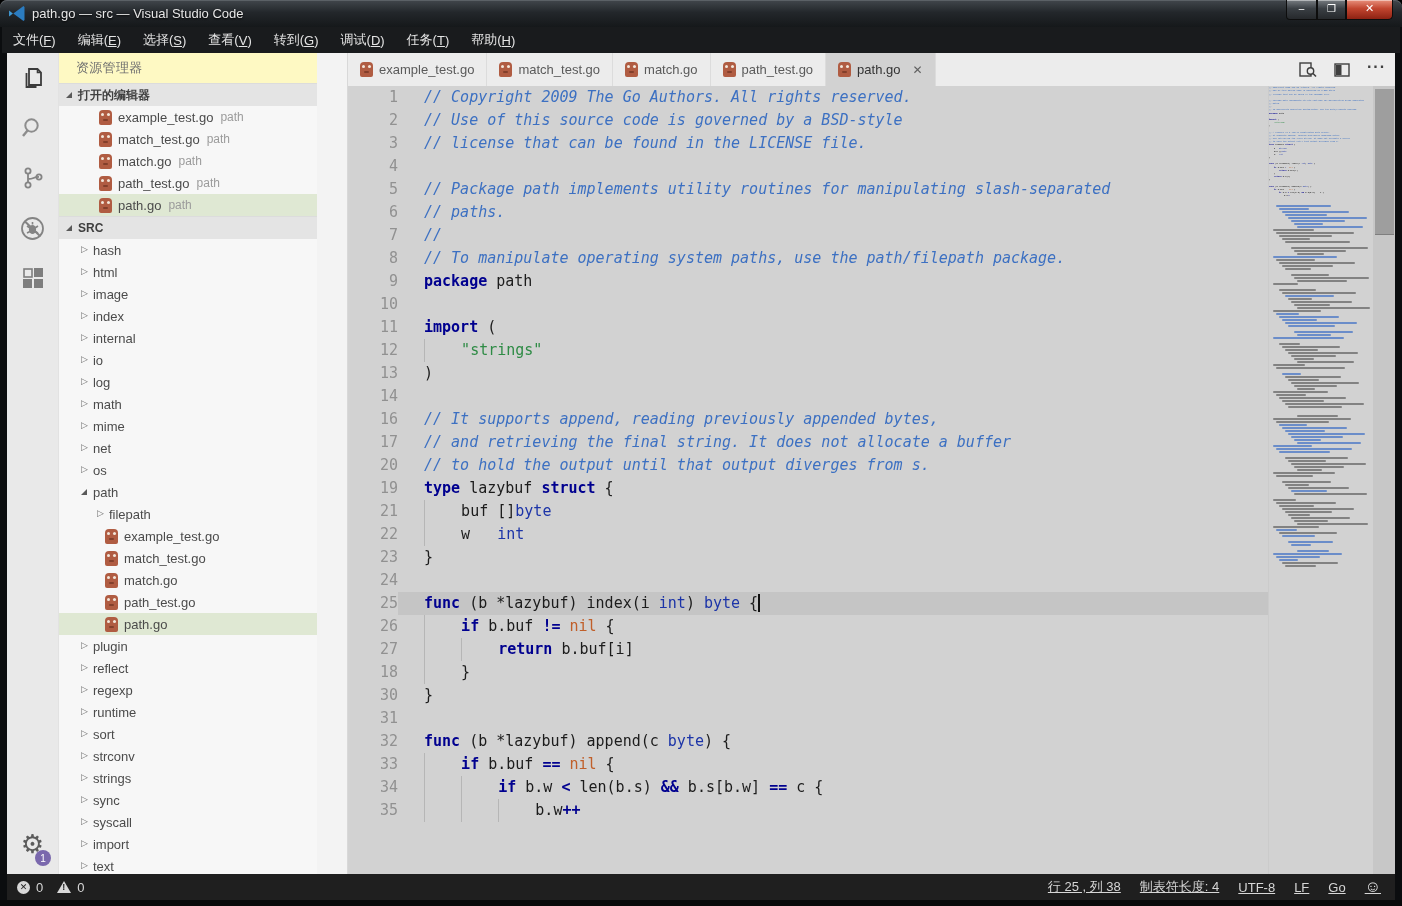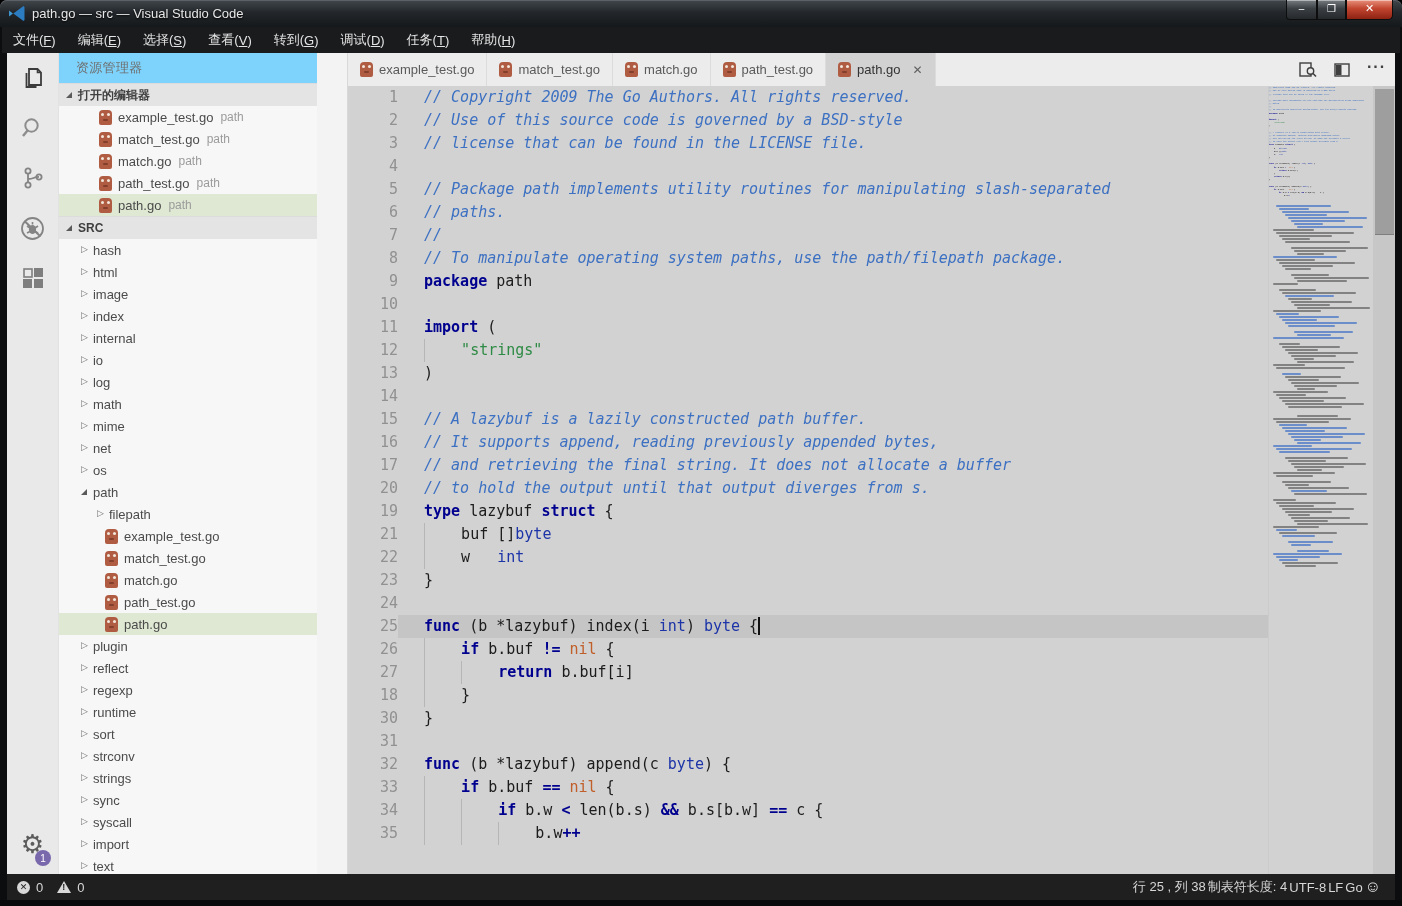--- a/index.html
+++ b/index.html
@@ -31,21 +31,21 @@
   
   .activitybar{position:absolute;left:0;top:0;width:51px;height:821px;background:#e9e9e9;border-right:1px solid #e2e2e2;}
   .ab-item{width:51px;height:50px;display:flex;align-items:center;justify-content:center;}
   .ab-item svg{display:block;}
   .ab-gear{position:absolute;left:0;bottom:8px;width:51px;height:44px;display:flex;align-items:center;justify-content:center;}
   .gear-glyph{font-size:26px;color:#5c5c5c;line-height:1;}
   .gear-badge{position:absolute;right:7px;bottom:0px;width:16px;height:16px;border-radius:50%;background:#7a68ad;
     color:#fff;font-size:10px;display:flex;align-items:center;justify-content:center;}
 
   
-  .sidebar{position:absolute;left:52px;top:0;width:258px;height:821px;background:#7dd3fc;}
+  .sidebar{position:absolute;left:52px;top:0;width:258px;height:821px;background:#fef9c3;}
   .sb-title{height:30px;display:flex;align-items:center;padding-left:17px;font-size:13px;color:#6f6f6f;letter-spacing:.3px;}
   .sb-section{height:22px;display:flex;align-items:center;background:#e4e4e4;border-top:1px solid #dcdcdc;
     font-size:12px;font-weight:600;color:#3f3f3f;padding-left:7px;}
   .rowlist{background:#f7f7f7;}
   .sb-row{height:22px;display:flex;align-items:center;font-size:13px;color:#4b4b4b;white-space:nowrap;}
   .sb-row.selected{background:#dfe8d3;}
   .sb-row .detail{color:#9b9b9b;font-size:12px;margin-left:7px;}
   .arrow-exp{width:0;height:0;border-bottom:6px solid #5a5a5a;border-left:6px solid transparent;margin-right:6px;}
   .arrow-col{color:#6e6e6e;font-size:9px;margin-right:5px;transform:translateY(-1px);}
   .go-icon{position:relative;width:13px;height:15px;background:#b05c42;border-radius:4px 4px 2px 2px;display:inline-block;
@@ -87,21 +87,21 @@
   .mini-clone .mline{white-space:pre;height:23px;}
   .mini-extra{position:absolute;left:4px;top:116px;right:6px;}
   .mini-bar{height:2px;margin-bottom:1px;border-radius:1px;}
   .scrollbar{position:absolute;top:33px;right:0;width:23px;bottom:0;background:#c7c7c7;}
   .scroll-thumb{position:absolute;left:2px;right:2px;top:3px;height:145px;background:#9e9e9e;border-bottom:1px solid #7e7e7e;}
 
   
   .statusbar{position:absolute;left:7px;top:874px;width:1388px;height:26px;background:#1f1f1f;color:#d6d6d6;
     font-size:13px;display:flex;align-items:center;justify-content:space-between;padding:0 0;}
   .sb-left{display:flex;align-items:center;gap:6px;padding-left:10px;}
-  .sb-right{display:flex;align-items:center;gap:2px;padding-right:14px;}
+  .sb-right{display:flex;align-items:center;gap:19px;padding-right:14px;text-decoration:underline;}
   .err-icon{width:13px;height:13px;border-radius:50%;background:#d8d8d8;color:#1f1f1f;font-size:9px;font-weight:bold;
     display:flex;align-items:center;justify-content:center;}
   .warn-icon{width:0;height:0;border-left:7px solid transparent;border-right:7px solid transparent;border-bottom:12px solid #d8d8d8;
     position:relative;margin-left:8px;}
   .warn-icon::after{content:"!";position:absolute;left:-2px;top:1px;font-size:9px;color:#1f1f1f;font-weight:bold;}
   .smiley{font-size:16px;color:#e8e8e8;}
 </style>
 </head>
 <body>
 
@@ -436,24 +436,20 @@
             <div class="num">12</div>
             <div class="ltxt"><span class="tok-g">    </span><span class="tok-s">"strings"</span></div>
           </div>
           <div class="crow">
             <div class="num">13</div>
             <div class="ltxt"><span class="tok-p">)</span></div>
           </div>
           <div class="crow">
             <div class="num">14</div>
             <div class="ltxt"></div>
-          </div>
-          <div class="crow">
-            <div class="num">15</div>
-            <div class="ltxt"><span class="tok-c">// A lazybuf is a lazily constructed path buffer.</span></div>
           </div>
           <div class="crow">
             <div class="num">16</div>
             <div class="ltxt"><span class="tok-c">// It supports append, reading previously appended bytes,</span></div>
           </div>
           <div class="crow">
             <div class="num">17</div>
             <div class="ltxt"><span class="tok-c">// and retrieving the final string. It does not allocate a buffer</span></div>
           </div>
           <div class="crow">

